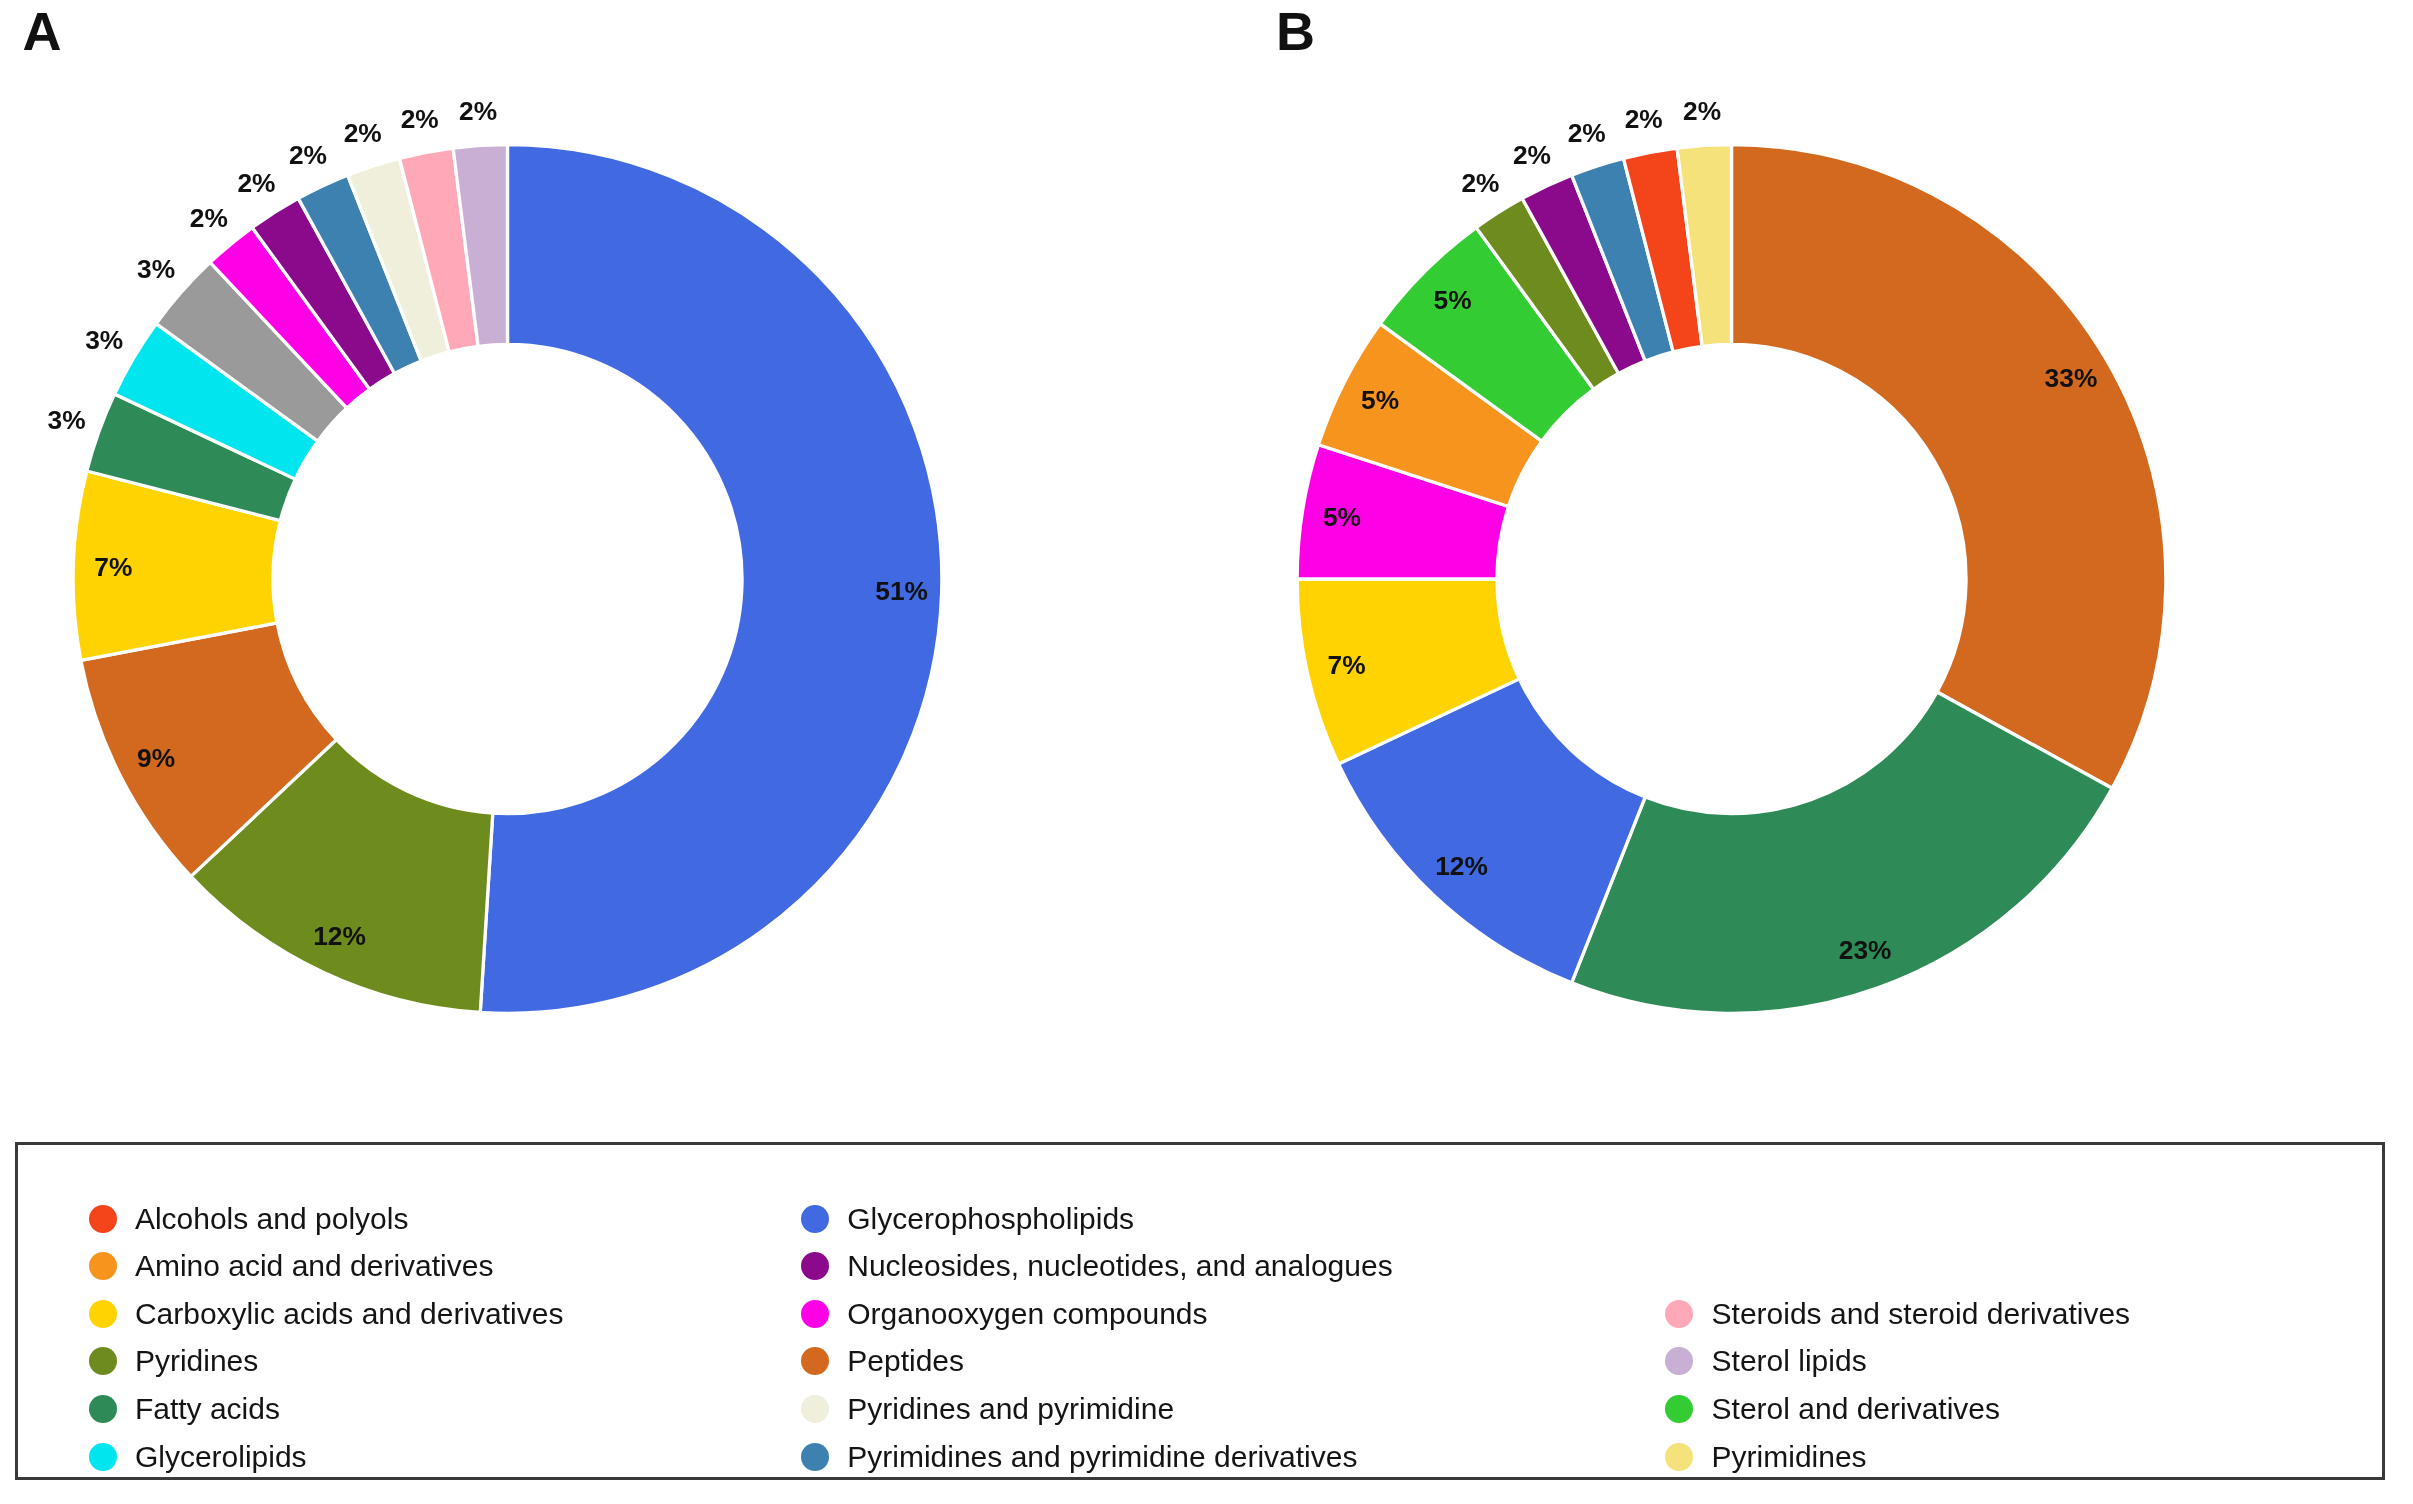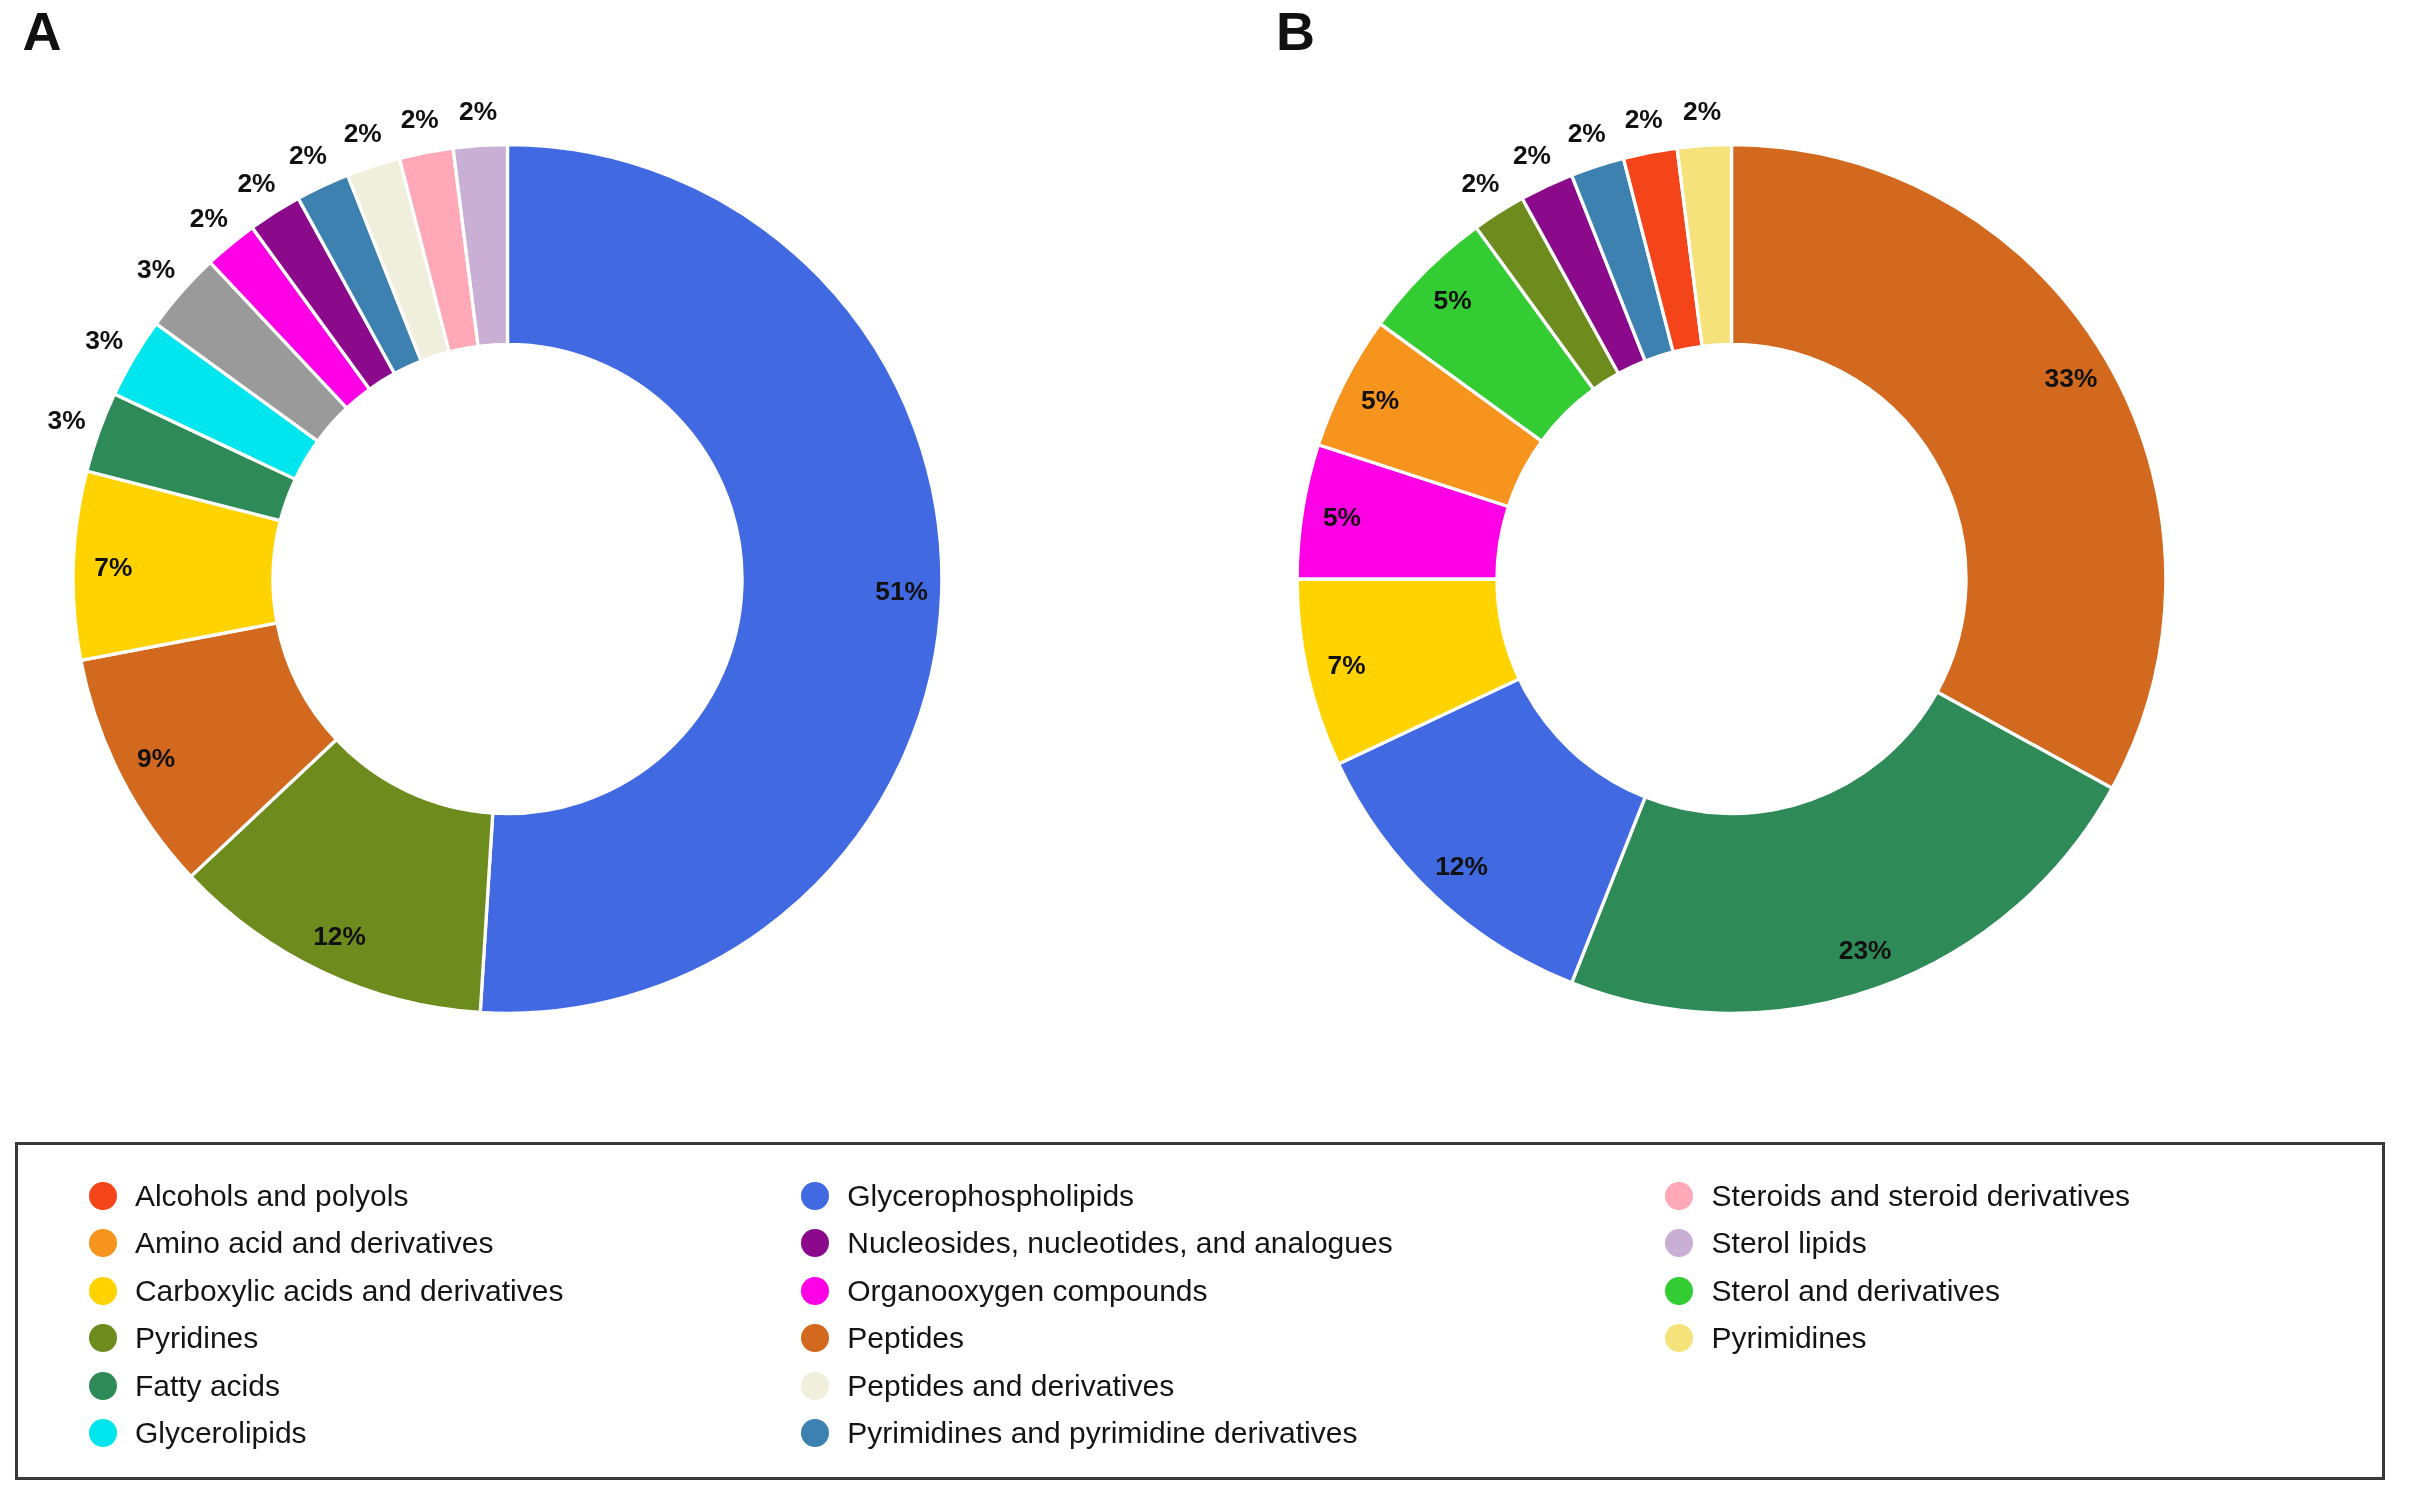--- a/index.html
+++ b/index.html
@@ -52,21 +52,21 @@
   #legend-cols{
     display:flex;
     width:100%;
     height:100%;
     box-sizing:border-box;
     padding:30px 0 0 0;
   }
   .legend-col{
     display:flex;
     flex-direction:column;
-    justify-content:flex-start;
+    justify-content:flex-end;
     gap:6.6px;
   }
   #legend-col-1{width:751px;padding-left:71px;}
   #legend-col-2{width:816px;padding-left:20px;}
   #legend-col-3{width:777px;padding-left:112px;}
 
   .legend-item{
     display:flex;
     align-items:center;
     height:41px;
@@ -201,21 +201,21 @@
           <div class="legend-item">
             <span class="legend-swatch" style="background: rgb(255, 0, 230);"></span>
             <span class="legend-text">Organooxygen compounds</span>
           </div>
           <div class="legend-item">
             <span class="legend-swatch" style="background: rgb(210, 105, 30);"></span>
             <span class="legend-text">Peptides</span>
           </div>
           <div class="legend-item">
             <span class="legend-swatch" style="background: rgb(239, 239, 220);"></span>
-            <span class="legend-text">Peptides and derivatives</span>
+            <span class="legend-text">Pyridines and pyrimidine</span>
           </div>
           <div class="legend-item">
             <span class="legend-swatch" style="background: rgb(61, 129, 176);"></span>
             <span class="legend-text">Pyrimidines and pyrimidine derivatives</span>
           </div>
         </div>
       <div class="legend-col" id="legend-col-3">
           <div class="legend-item">
             <span class="legend-swatch" style="background: rgb(255, 168, 184);"></span>
             <span class="legend-text">Steroids and steroid derivatives</span>

